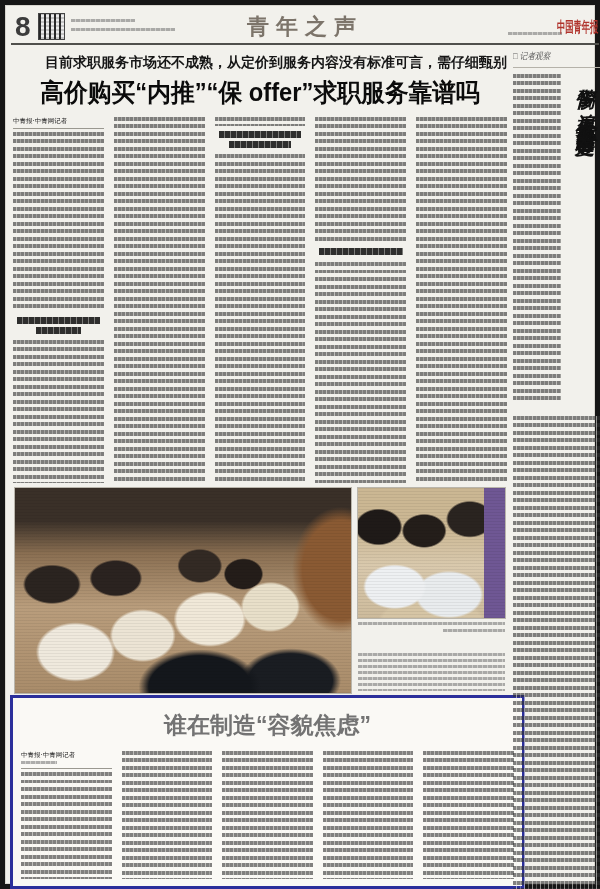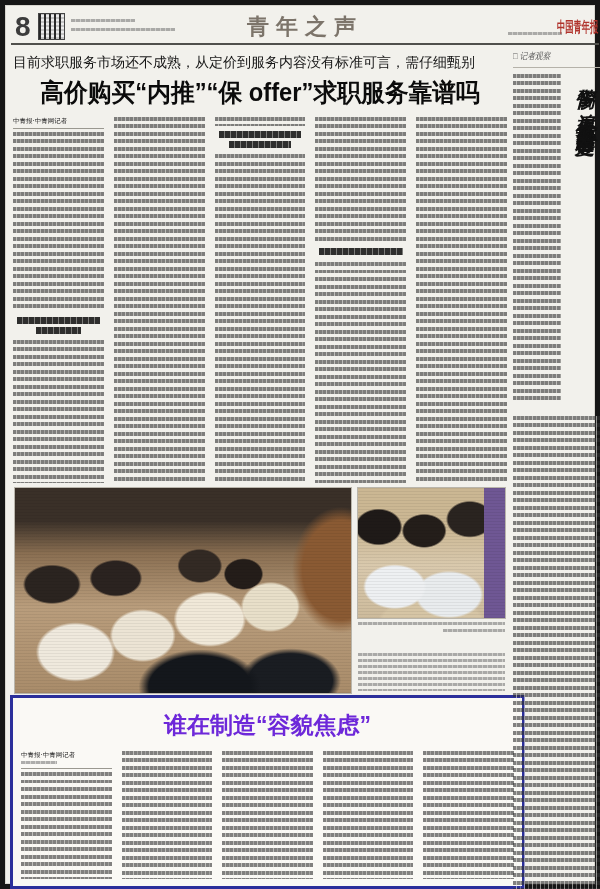--- a/index.html
+++ b/index.html
@@ -49,22 +49,22 @@
   .hdr-date{position:absolute;left:503px;top:27px;width:54px;height:5px;}
   .masthead{
     position:absolute;left:552px;top:9px;width:44px;height:26px;line-height:26px;
     color:#b0332c;font-weight:bold;font-size:15px;white-space:nowrap;
     transform:scaleX(.55);transform-origin:left center;overflow:visible;
     font-family:"DejaVu Serif", serif;
   }
   .hdr-rule{position:absolute;left:6px;top:38px;width:588px;height:2px;background:#50504c;}
   
   .kicker{
-    position:absolute;left:8px;top:49px;width:494px;text-align:left;
-    font-size:14px;font-weight:normal;color:#161616;white-space:nowrap;overflow:hidden;
+    position:absolute;left:8px;top:49px;width:494px;text-align:right;
+    font-size:14px;font-weight:bold;color:#161616;white-space:nowrap;overflow:hidden;
   }
   .headline{
     position:absolute;left:8px;top:67px;width:494px;height:40px;line-height:40px;text-align:center;
     font-size:25px;font-weight:bold;color:#0b0b0b;white-space:nowrap;
     transform:scaleX(.95);transform-origin:center;
   }
   .cols{position:absolute;left:8px;top:112px;width:494px;height:366px;display:flex;gap:10px;}
   .col{flex:1;display:flex;flex-direction:column;min-width:0;}
   .byline{font-size:6.5px;color:#222;line-height:8px;white-space:nowrap;overflow:hidden;}
   .grow{flex:1;}
@@ -106,21 +106,21 @@
   .cap-credit{position:absolute;left:353px;top:617px;width:147px;}
   .cap-credit .l1{height:4px;}
   .cap-credit .l2{height:4px;width:42%;margin-left:auto;margin-top:3px;}
   .cap-text{position:absolute;left:353px;top:648px;width:147px;height:38px;}
   
   .blue-box{
     position:absolute;left:5px;top:690px;width:493px;height:188px;
     border:3px solid #2b2f9b;background:#faf9f5;padding:0 8px;
   }
   .box-headline{
-    margin-top:12px;text-align:center;font-size:23px;font-weight:bold;color:#6d28d9;
+    margin-top:12px;text-align:center;font-size:23px;font-weight:bold;color:#737373;
     white-space:nowrap;overflow:hidden;
   }
   .box-cols{display:flex;gap:10px;height:128px;margin-top:10px;}
   
   .sidebar{position:absolute;left:508px;top:45px;width:87px;height:839px;font-style:italic;}
   .side-label{font-size:9px;color:#5c5c5c;white-space:nowrap;transform:scaleX(.85);transform-origin:left;}
   .side-rule{height:1px;background:#b5b2a9;margin:4px 0 6px 0;}
   .side-upper{display:flex;height:330px;gap:6px;}
   .side-body{width:48px;}
   .side-headline{

